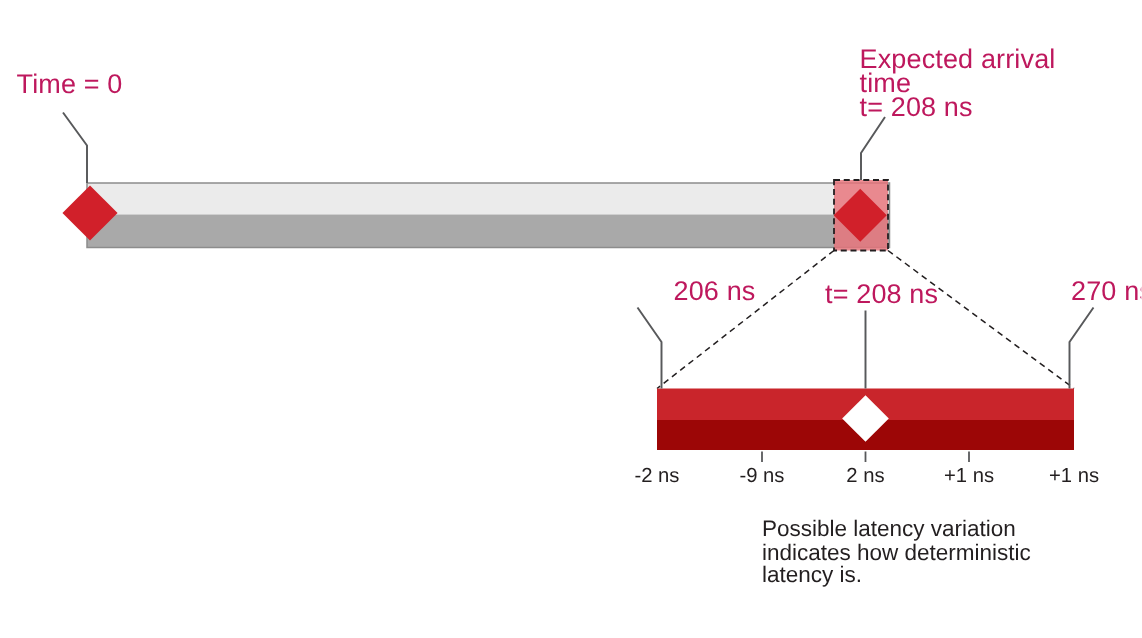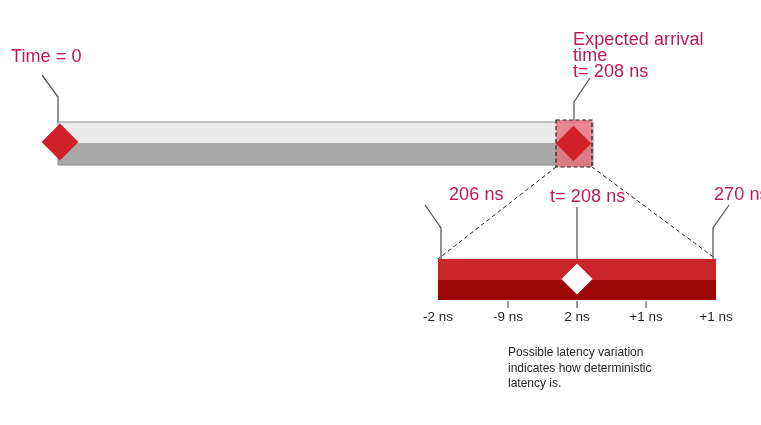--- a/index.html
+++ b/index.html
@@ -43,21 +43,21 @@
     text-align: center;
     color: #231f20;
     font-size: 13.5px;
     white-space: pre;
   }
   .caption {
     position: absolute;
     left: 508px;
     top: 345px;
     color: #231f20;
-    font-size: 12px;
+    font-size: 15px;
     line-height: 15.5px;
     white-space: pre;
   }
 </style>
 </head>
 <body>
 
 <div id="stage">
 
   <svg class="svg-layer" viewBox="0 0 761 425">

